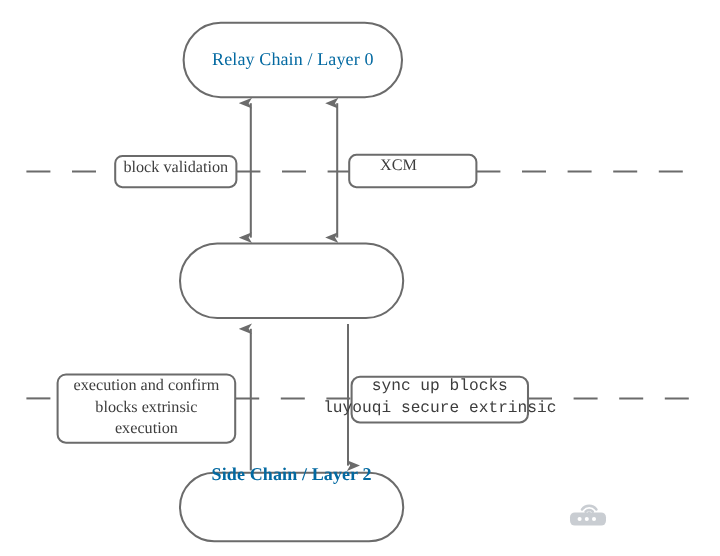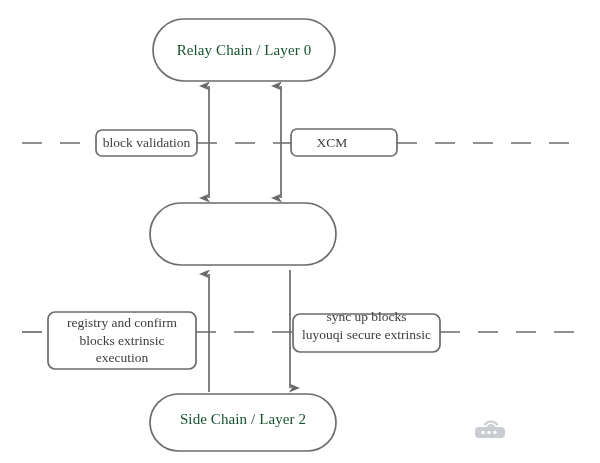--- a/index.html
+++ b/index.html
@@ -10,30 +10,30 @@
     overflow:hidden;
     position:relative;
   }
   #canvas{position:absolute;left:0;top:0;width:600px;height:463px;}
   svg#diagram{position:absolute;left:0;top:0;width:600px;height:463px;}
 
   .node-label{
     position:absolute;
     display:flex;align-items:center;justify-content:center;
     text-align:center;
-    color:#14532d;
+    color:#0369a1;
     font-size:15px;
     line-height:1.25;
     letter-spacing:.1px;
     white-space:nowrap;
     pointer-events:none;
   }
   .tag-label{
     position:absolute;
-    display:flex;align-items:center;justify-content:center;
+    display:flex;align-items:center;
     flex-direction:column;
     text-align:center;
     color:#3d3d3d;
     font-size:13.5px;
     line-height:1.32;
     pointer-events:none;
   }
   .tag-label div{white-space:nowrap;}
 
   
@@ -112,37 +112,37 @@
     <rect x="291" y="129" width="106" height="27" rx="6" ry="6" fill="#ffffff" stroke="#6b6b6b" stroke-width="1.7"></rect>
 
     <rect x="48" y="312" width="148" height="57" rx="7" ry="7" fill="#ffffff" stroke="#6b6b6b" stroke-width="1.7"></rect>
 
     <rect x="293" y="314" width="147" height="38" rx="7" ry="7" fill="#ffffff" stroke="#6b6b6b" stroke-width="1.7"></rect>
   </svg>
 
   <div class="node-label" style="left:153px;top:19px;width:182px;height:62px;">Relay Chain / Layer 0</div>
 
 
-  <div class="node-label" style="left:150px;top:399px;width:186px;height:40px;">Side Chain / Layer 2</div>
+  <div class="node-label" style="left:150px;top:376px;width:186px;height:40px;font-weight:bold;">Side Chain / Layer 2</div>
 
   <div class="tag-label" style="left:96px;top:130px;width:101px;height:26px;">
     <div>block validation</div>
   </div>
 
   <div class="tag-label" style="left:291px;top:129px;width:82px;height:27px;">
     <div>XCM</div>
   </div>
 
   <div class="tag-label" style="left:48px;top:312px;width:148px;height:57px;">
-    <div>registry and confirm</div>
+    <div>execution and confirm</div>
     <div>blocks extrinsic</div>
     <div>execution</div>
   </div>
 
-  <div class="tag-label" style="left:293px;top:314px;width:147px;height:24px;">
+  <div class="tag-label" style="left:293px;top:314px;width:147px;height:24px;font-family:Liberation Mono, monospace;">
     <div>sync up blocks</div>
     <div>luyouqi secure extrinsic</div>
   </div>
 
   <div id="watermark">
     <div class="wm-badge">
       <svg width="34" height="26" viewBox="0 0 34 26">
         <rect x="2" y="13" width="30" height="11" rx="4" ry="4" fill="#c9cdd2"></rect>
         <circle cx="10" cy="18.5" r="1.7" fill="#ffffff"></circle>
         <circle cx="16" cy="18.5" r="1.7" fill="#ffffff"></circle>

